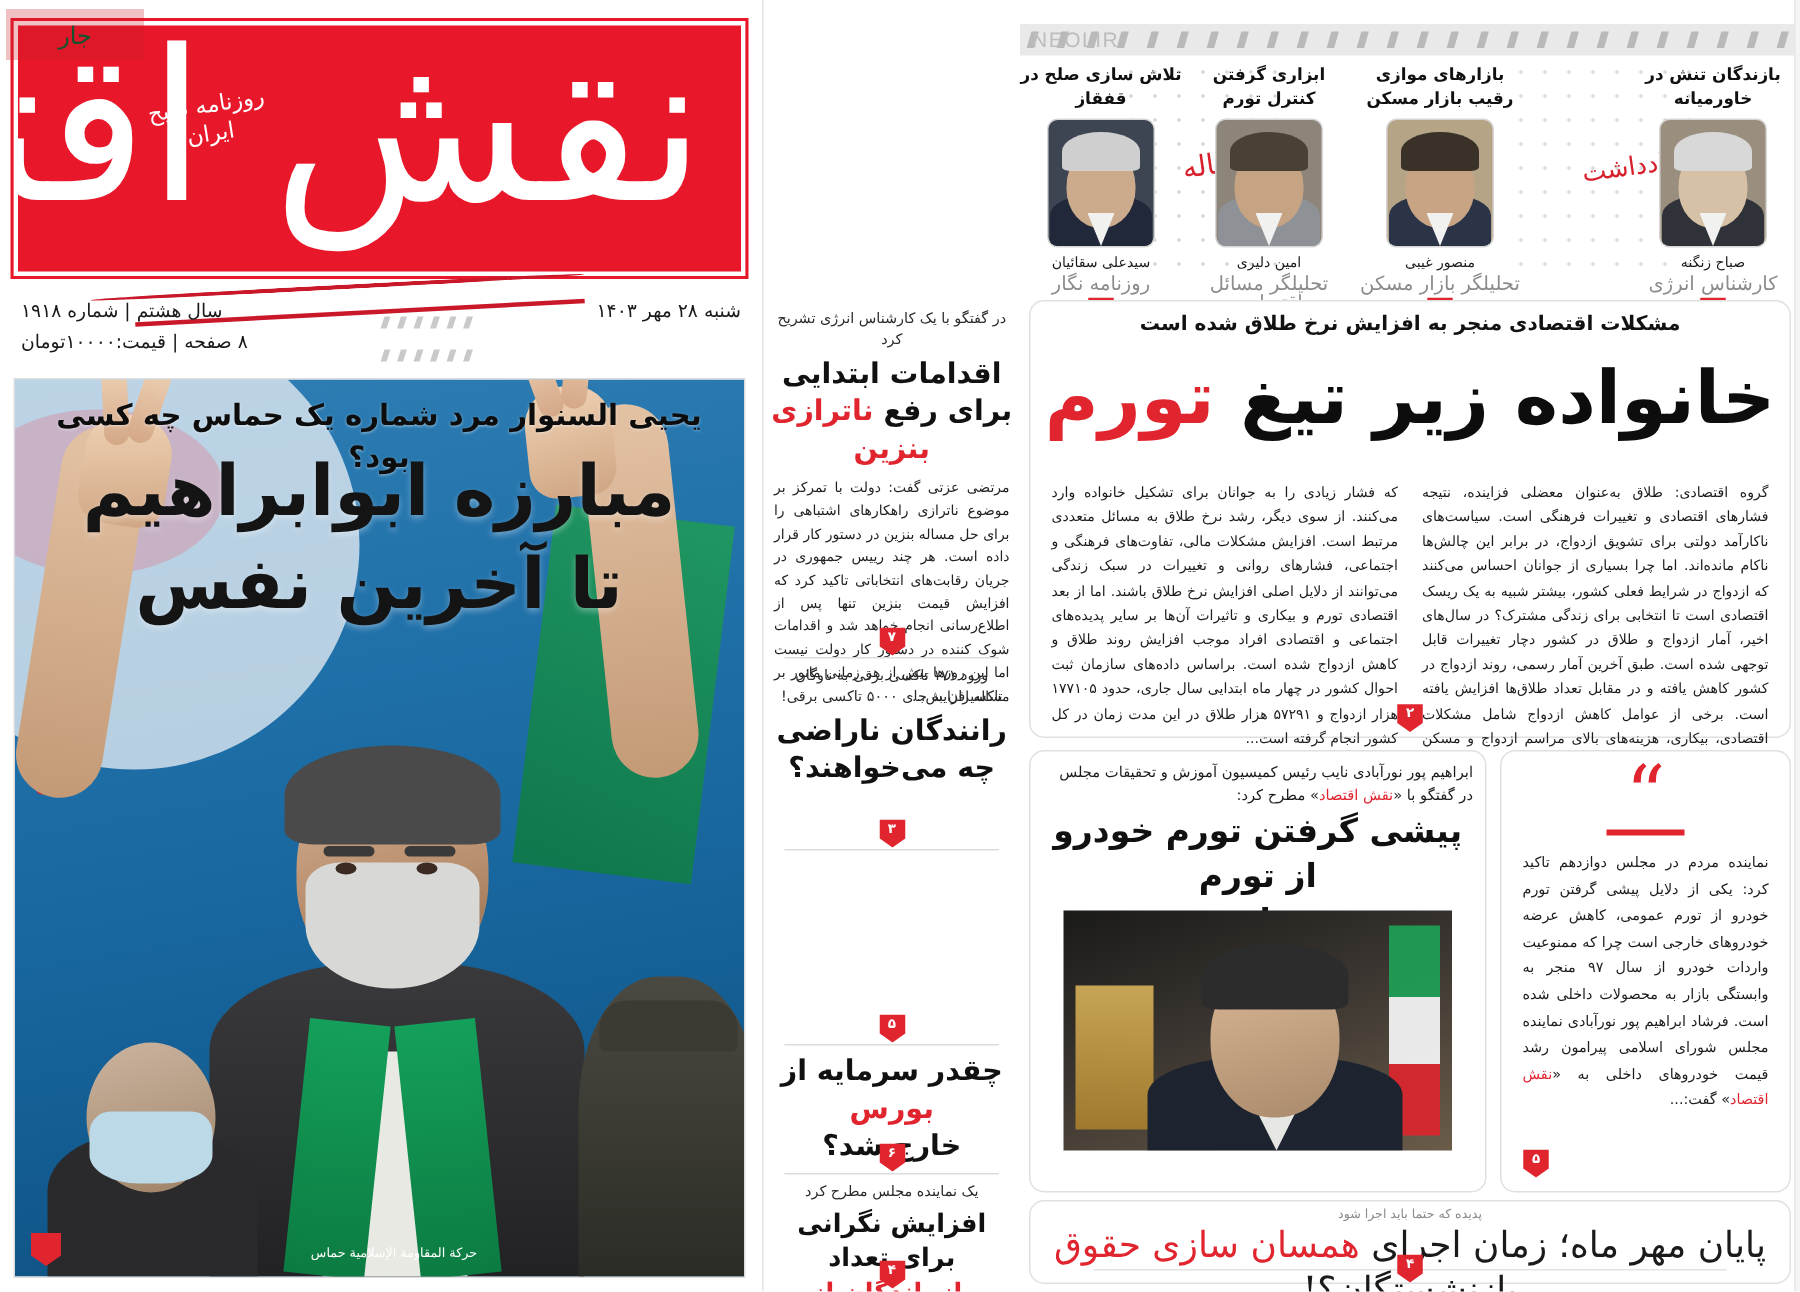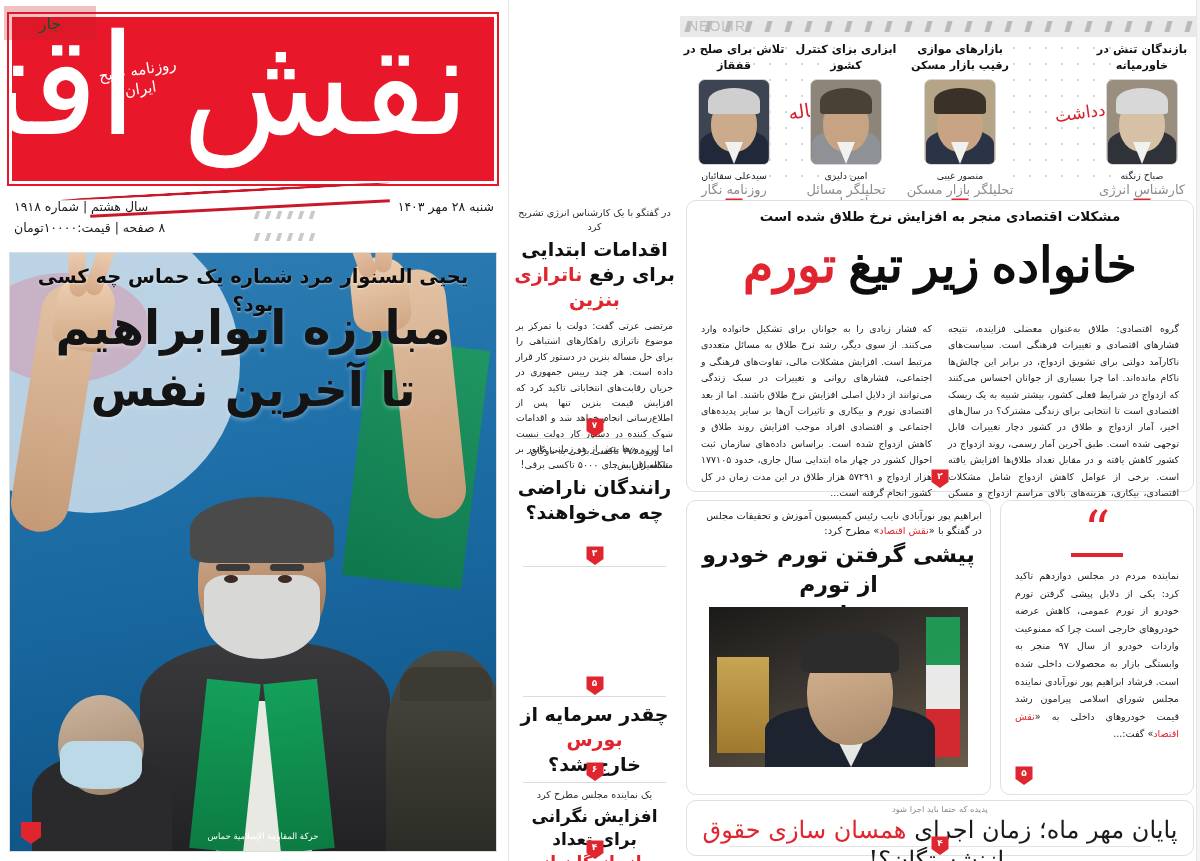--- a/index.html
+++ b/index.html
@@ -311,21 +311,21 @@
     border:1px solid #e0e0e0; border-radius:10px;
     background:#fff;
   }
   .art-lead-kicker{
     position:absolute; left:0; right:0; top:8px; text-align:center;
     font-size:13.4px; font-weight:bold; color:#121212;
   }
   .art-lead-title{
     position:absolute; left:8px; right:8px; top:34px; text-align:center;
     font-size:49px; line-height:62px; font-weight:bold; color:#0d0d0d;
-    letter-spacing:-2px; white-space:nowrap;font-family:Liberation Serif, serif;
+    letter-spacing:-2px; white-space:nowrap;
   }
   .art-lead-title .red{ color:#e0252f; }
   .art-cols{
     position:absolute; left:14px; right:14px; top:120px; bottom:26px;
     display:flex; gap:16px; direction:rtl;
   }
   .art-col{
     flex:1; font-size:9.4px; line-height:16.4px; color:#1c1c1c;
     text-align:justify;
   }
@@ -660,42 +660,42 @@
           <svg viewBox="0 0 18 20">
               <path d="M0.5 0.5 H17.5 V13 L9 19 L0.5 13 Z" fill="#e0252f"></path>
             </svg>
           <b>۳</b>
         </div>
         <div class="thumb-rule"></div>
       </div>
     </div>
 
     <div class="thumb-card" style="right:300px;">
-      <div class="thumb-title">ابزاری برای کنترل کشور</div>
+      <div class="thumb-title">ابزاری گرفتن کنترل تورم</div>
       <div class="thumb-photo" style="background:#8d857a;">
         <div class="tp-suit" style="background:#8e9196"></div>
         <div class="tp-face" style="background:#c6a382"></div>
         <div class="tp-hair" style="background:#4a4136"></div>
         <div class="tp-collar"></div>
       </div>
       <div class="thumb-name">امین دلیری</div>
       <div class="thumb-role">تحلیلگر مسائل اقتصادی</div>
       <div class="thumb-pm">
         <div class="pagemark" style="position:absolute;top:0;">
           <svg viewBox="0 0 18 20">
               <path d="M0.5 0.5 H17.5 V13 L9 19 L0.5 13 Z" fill="#e0252f"></path>
             </svg>
           <b>۵</b>
         </div>
         <div class="thumb-rule"></div>
       </div>
     </div>
 
     <div class="thumb-card" style="right:412px;">
-      <div class="thumb-title">تلاش برای صلح در قفقاز</div>
+      <div class="thumb-title">تلاش سازی صلح در قفقاز</div>
       <div class="thumb-photo" style="background:#3d4452;">
         <div class="tp-suit" style="background:#20283a"></div>
         <div class="tp-face" style="background:#cbab8c"></div>
         <div class="tp-hair" style="background:#cfcfcf"></div>
         <div class="tp-collar"></div>
       </div>
       <div class="thumb-name">سیدعلی سقائیان</div>
       <div class="thumb-role">روزنامه نگار</div>
       <div class="thumb-pm">
         <div class="pagemark" style="position:absolute;top:0;">

